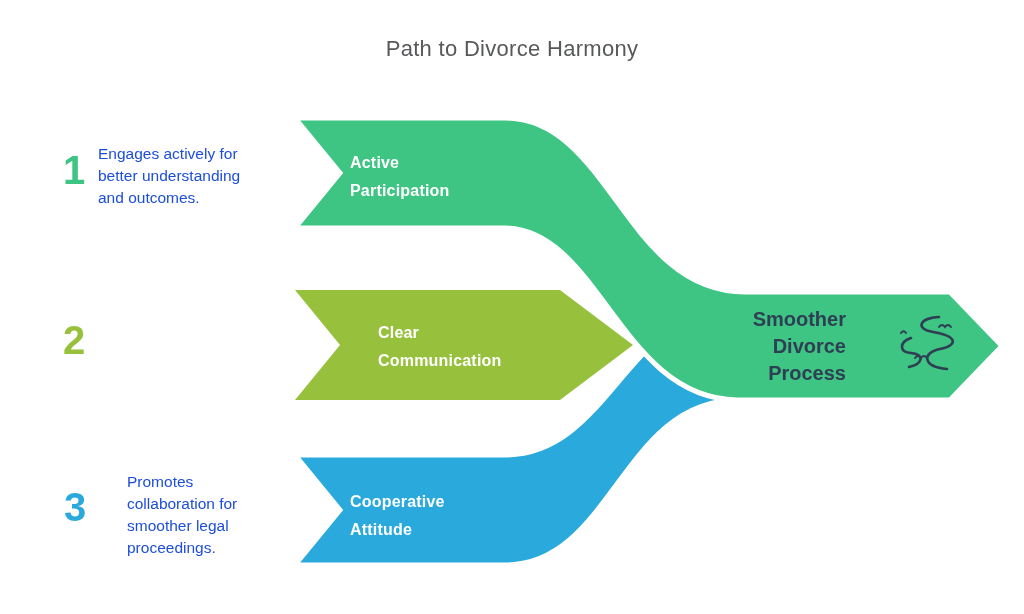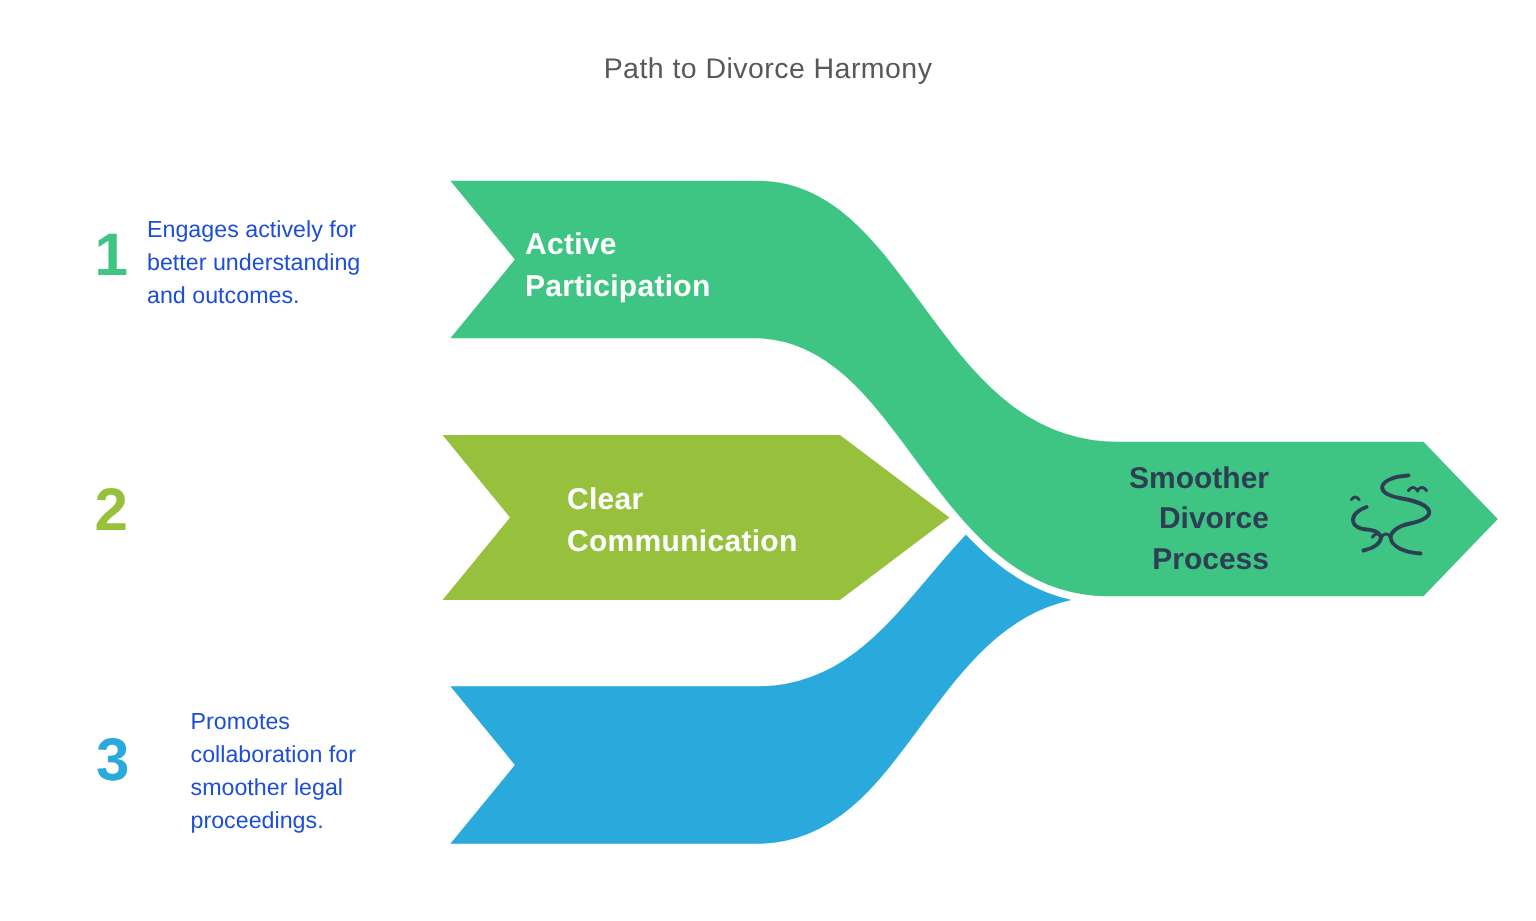--- a/index.html
+++ b/index.html
@@ -2,32 +2,32 @@
 <html><head>
 <meta charset="utf-8">
 <style>
   html,body{margin:0;padding:0;background:#ffffff;}
   .canvas{
     position:relative;width:1024px;height:614px;background:#ffffff;overflow:hidden;
     font-family:"Liberation Sans", sans-serif;
   }
   .title{
     position:absolute;left:0;top:36px;width:1024px;text-align:center;
-    font-size:19px;color:#57585a;letter-spacing:.3px;
+    font-size:22px;color:#57585a;letter-spacing:.3px;
   }
   .ribbons{position:absolute;left:0;top:0;width:1024px;height:614px;}
   .step-number{
     position:absolute;font-weight:bold;font-size:40px;line-height:1;
   }
   .step-desc{
     position:absolute;font-size:15.5px;line-height:22px;color:#1d4ed8;
     white-space:pre-line;
   }
   .band-label{
-    position:absolute;font-weight:bold;font-size:20px;line-height:28px;color:#ffffff;
+    position:absolute;font-weight:bold;font-size:16px;line-height:28px;color:#ffffff;
     white-space:pre-line;letter-spacing:.2px;
   }
   .result-label{
     position:absolute;left:706px;top:306px;width:140px;text-align:right;
     font-weight:bold;font-size:20px;line-height:27px;color:#2e3f54;white-space:pre-line;
   }
   .result-icon{position:absolute;left:895px;top:312px;}
 </style>
 </head>
 <body>
@@ -55,20 +55,22 @@
   <div class="step-number" style="left: 64px; top: 487px; color: rgb(41, 169, 220);">3</div>
   <div class="step-desc" style="left:127px;top:471px;width:160px;">Promotes
 collaboration for
 smoother legal
 proceedings.</div>
 
   <div class="band-label" style="left:350px;top:149px;">Active
 Participation</div>
   <div class="band-label" style="left:350px;top:319px;margin-left:28px;">Clear
 Communication</div>
+  <div class="band-label" style="left:350px;top:488px;">Cooperative
+Attitude</div>
 
   <div class="result-label">Smoother
 Divorce
 Process</div>
 
   <svg class="result-icon" width="70" height="66" viewBox="0 0 70 66" fill="none" stroke="#2e3f54" stroke-width="2.6" stroke-linecap="round">
 
     <path d="M16 26 C4 30 4 40 16 41 C30 42 28 52 14 55"></path>
 
     <path d="M44 5 C24 6 20 17 38 20 C62 24 64 33 45 37 C26 41 28 55 52 57"></path>

